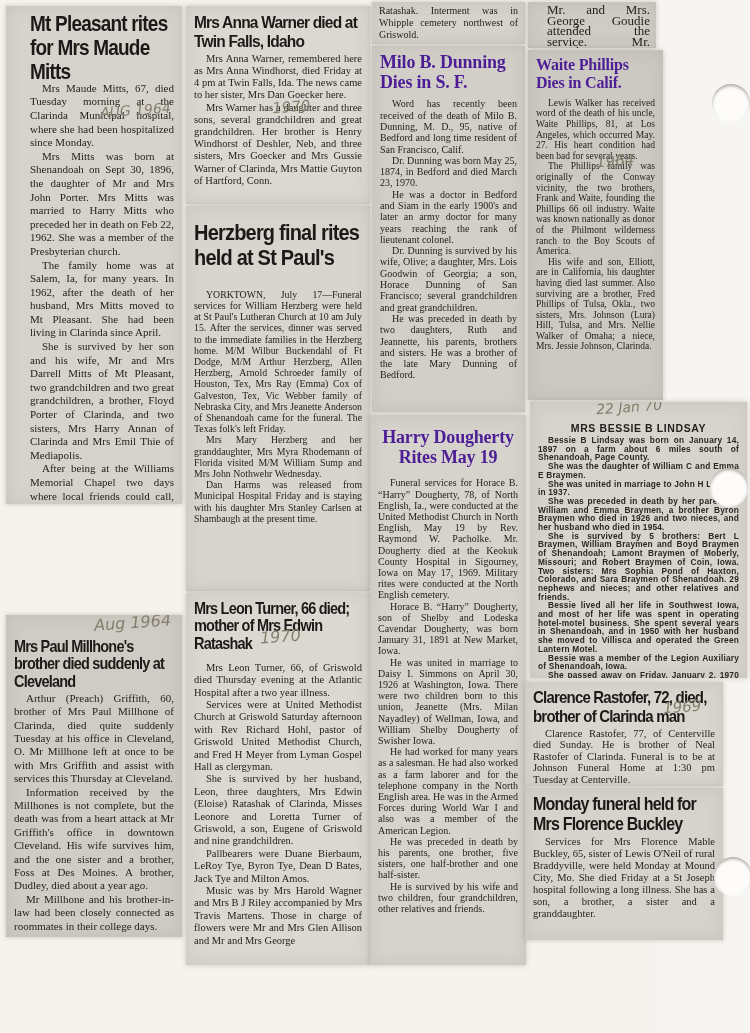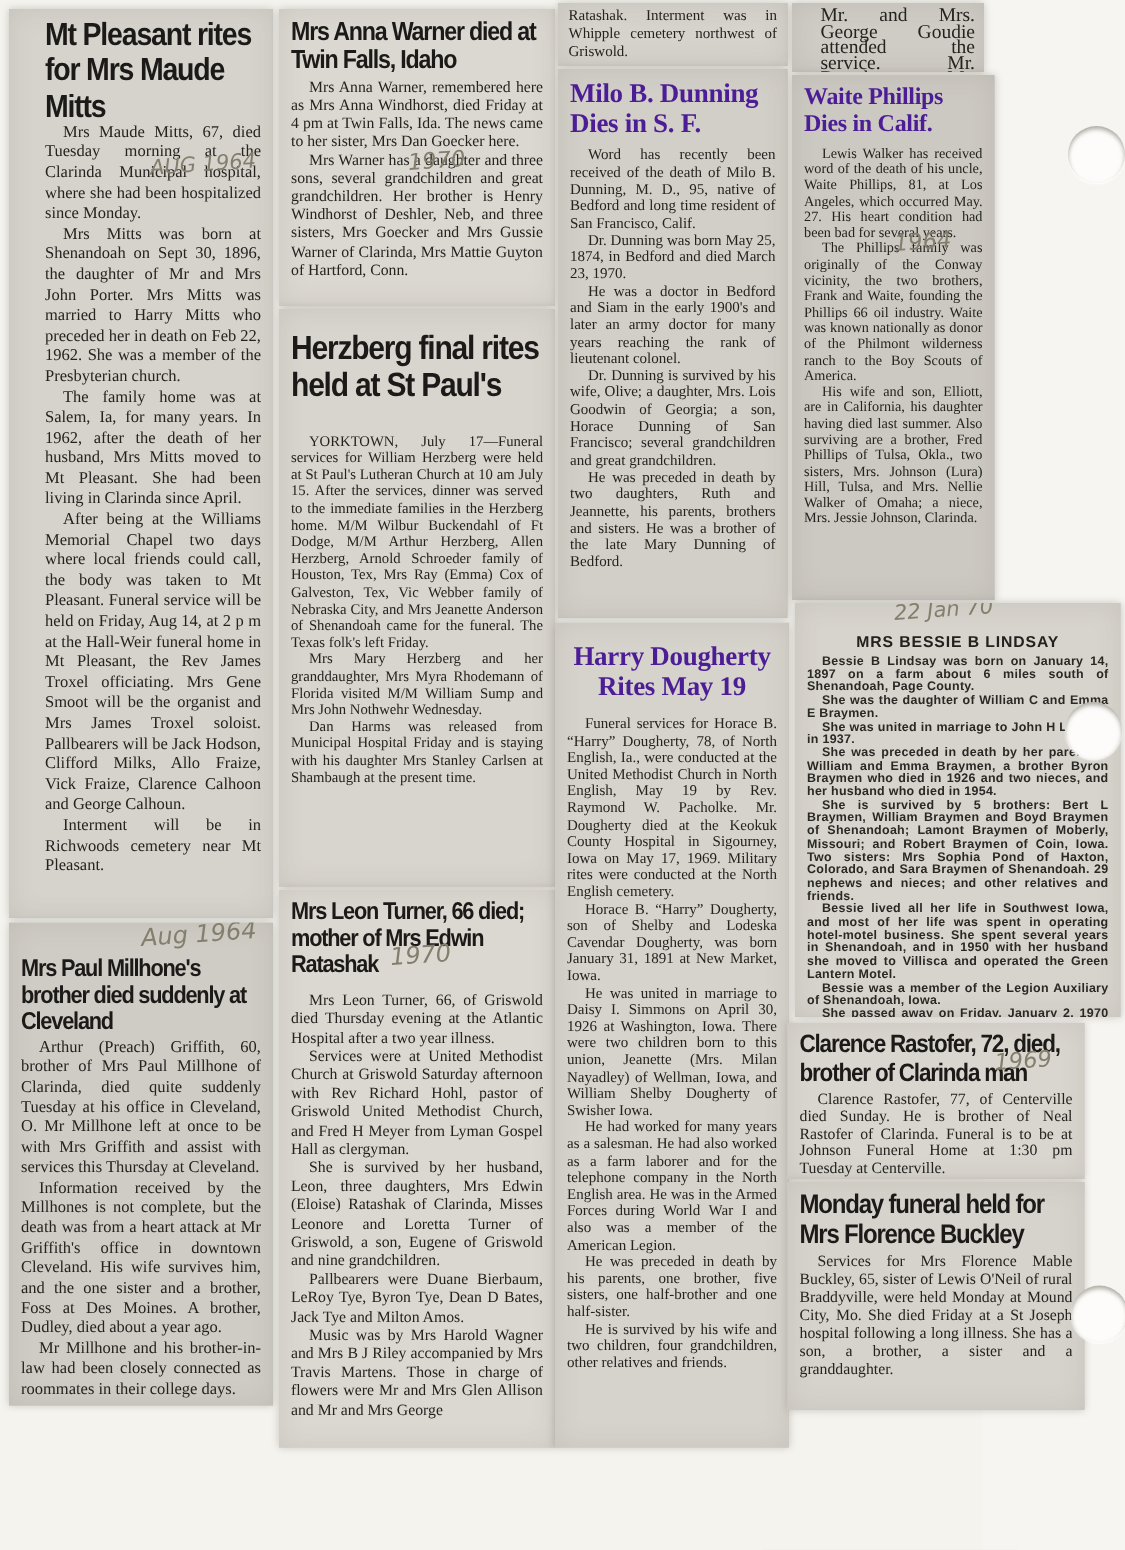--- a/index.html
+++ b/index.html
@@ -23,26 +23,27 @@
         font-size:10.5px;letter-spacing:.6px;margin:14px 0 2px 0;color:#23211e;}
   .hole{position:absolute;width:38px;height:38px;border-radius:50%;background:#fdfcfa;
         box-shadow:inset 0 2px 3px rgba(110,105,92,.55), 0 1px 1px rgba(255,255,255,.8);}
 </style>
 </head>
 <body>
 
 <div class="page">
   <div class="page-edge"></div>
 
-  <article class="clip" style="left:6px;top:6px;width:176px;height:606px;background:#d6d3cc;padding-left:24px;">
+  <article class="clip" style="left:6px;top:6px;width:176px;height:498px;background:#d6d3cc;padding-left:24px;">
     <h2 class="hl-g" style="font-size:19px;">Mt Pleasant rites for Mrs Maude Mitts</h2>
     <div class="nb" style="font-size:11px;line-height:13.6px;">
         <p>Mrs Maude Mitts, 67, died Tuesday morning at the Clarinda Municipal hospital, where she had been hospitalized since Monday.</p>
         <p>Mrs Mitts was born at Shenandoah on Sept 30, 1896, the daughter of Mr and Mrs John Porter. Mrs Mitts was married to Harry Mitts who preceded her in death on Feb 22, 1962. She was a member of the Presbyterian church.</p>
         <p>The family home was at Salem, Ia, for many years. In 1962, after the death of her husband, Mrs Mitts moved to Mt Pleasant. She had been living in Clarinda since April.</p>
+        <p>She is survived by her son and his wife, Mr and Mrs Darrell Mitts of Mt Pleasant, two grandchildren and two great grandchildren, a brother, Floyd Porter of Clarinda, and two sisters, Mrs Harry Annan of Clarinda and Mrs Emil Thie of Mediapolis.</p>
         <p>After being at the Williams Memorial Chapel two days where local friends could call, the body was taken to Mt Pleasant. Funeral service will be held on Friday, Aug 14, at 2 p m at the Hall-Weir funeral home in Mt Pleasant, the Rev James Troxel officiating. Mrs Gene Smoot will be the organist and Mrs James Troxel soloist. Pallbearers will be Jack Hodson, Clifford Milks, Allo Fraize, Vick Fraize, Clarence Calhoon and George Calhoun.</p>
         <p>Interment will be in Richwoods cemetery near Mt Pleasant.</p>
       </div>
     <span class="hand" style="left:94px;top:96px;font-size:14px;">AUG 1964</span>
   </article>
 
   <article class="clip" style="left:6px;top:615px;width:176px;height:322px;background:#cfccc5;">
     <h2 class="hl-g" style="font-size:14.5px;margin-top:16px;">Mrs Paul Millhone's brother died suddenly at Cleveland</h2>
     <div class="nb" style="font-size:11px;line-height:13.4px;">
         <p>Arthur (Preach) Griffith, 60, brother of Mrs Paul Millhone of Clarinda, died quite suddenly Tuesday at his office in Cleveland, O. Mr Millhone left at once to be with Mrs Griffith and assist with services this Thursday at Cleveland.</p>

